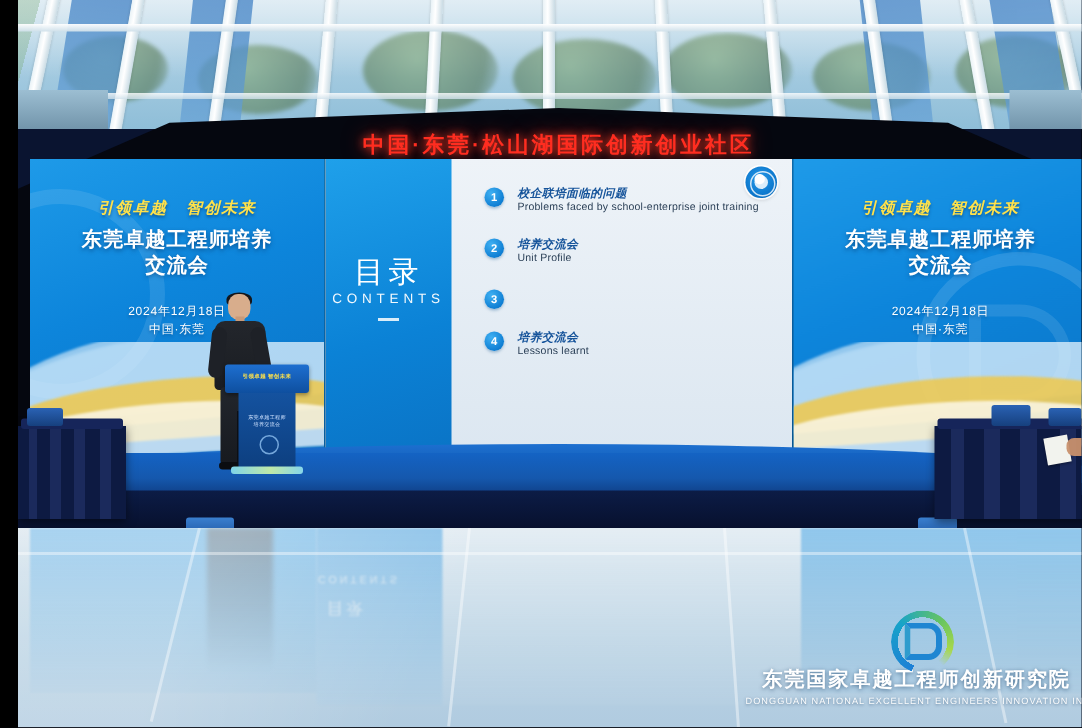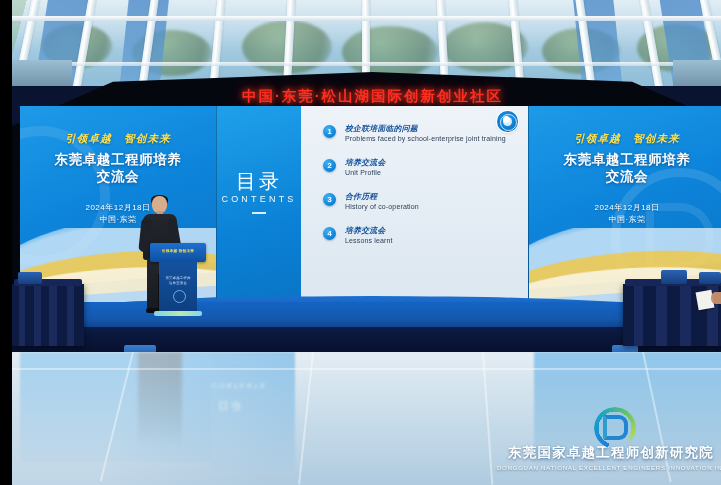--- a/index.html
+++ b/index.html
@@ -454,24 +454,20 @@
         <div class="toc-item">
           <div class="toc-num">2</div>
           <div class="toc-txt">
             <span class="toc-cn">培养交流会</span>
             <span class="toc-en">Unit Profile</span>
           </div>
         </div>
 
         <div class="toc-item">
           <div class="toc-num">3</div>
-          <div class="toc-txt">
-            <span class="toc-cn">合作历程</span>
-            <span class="toc-en">History of co-operation</span>
-          </div>
         </div>
 
         <div class="toc-item">
           <div class="toc-num">4</div>
           <div class="toc-txt">
             <span class="toc-cn">培养交流会</span>
             <span class="toc-en">Lessons learnt</span>
           </div>
         </div>
       </div>

